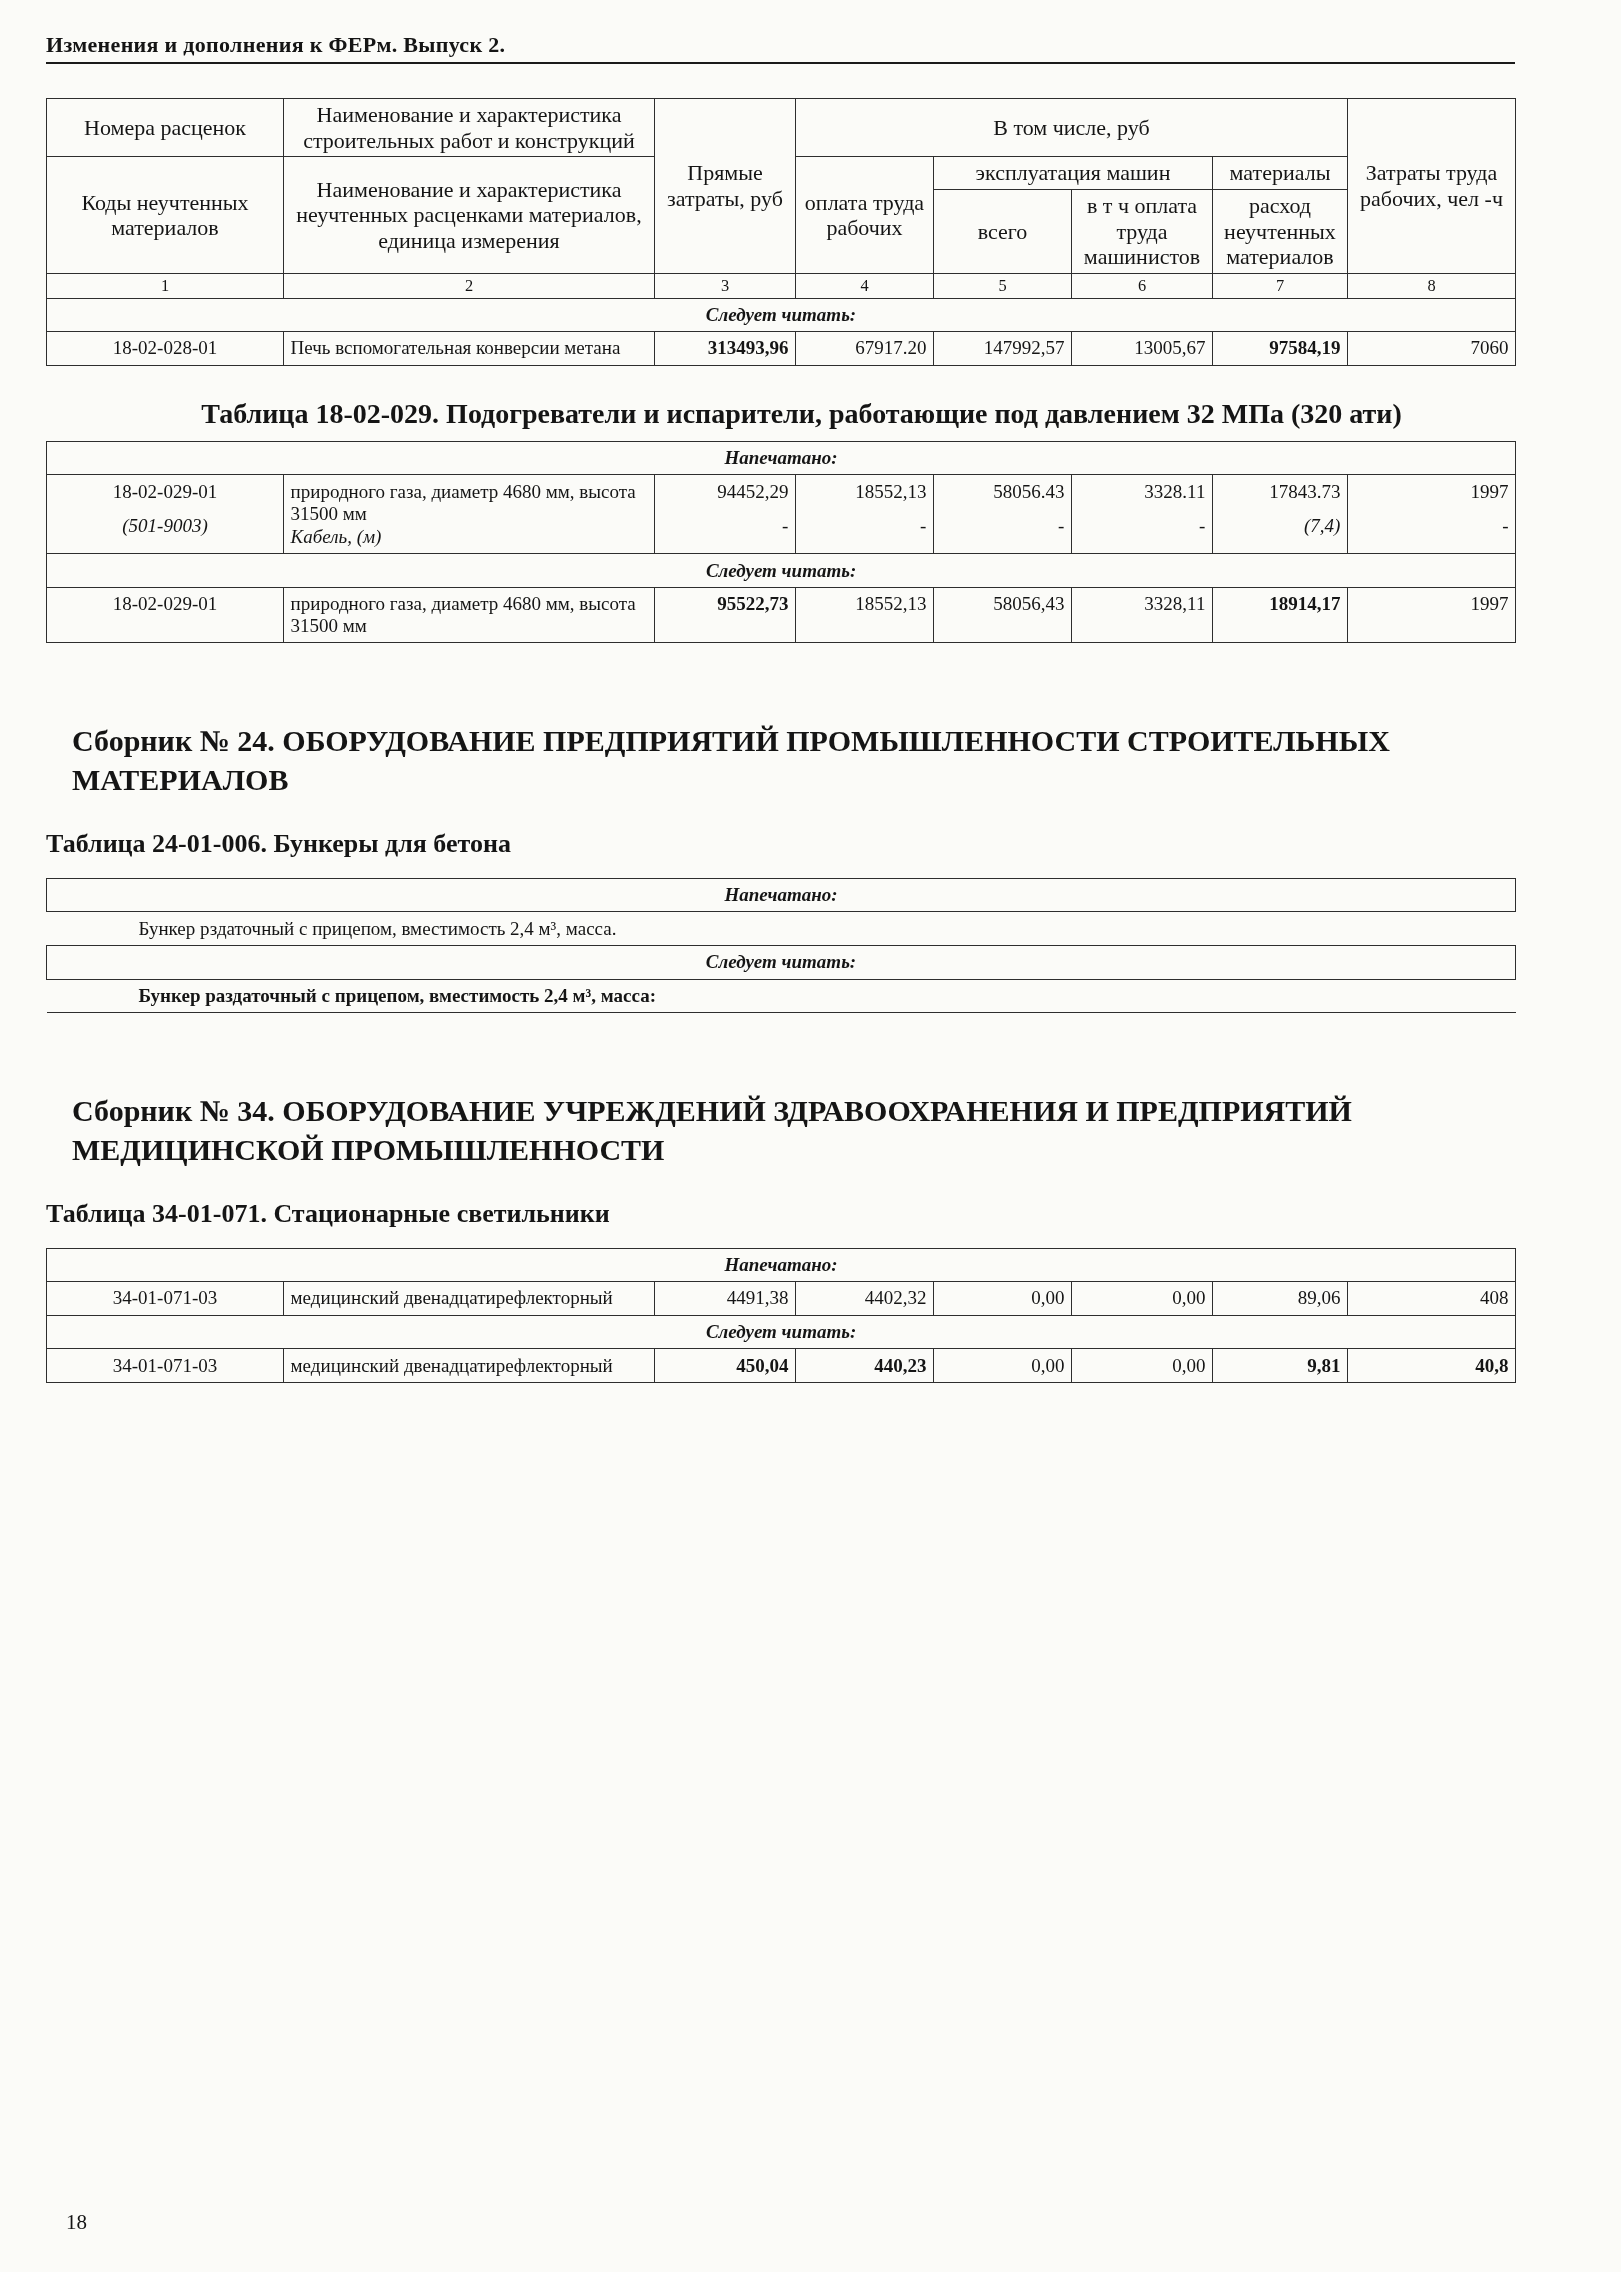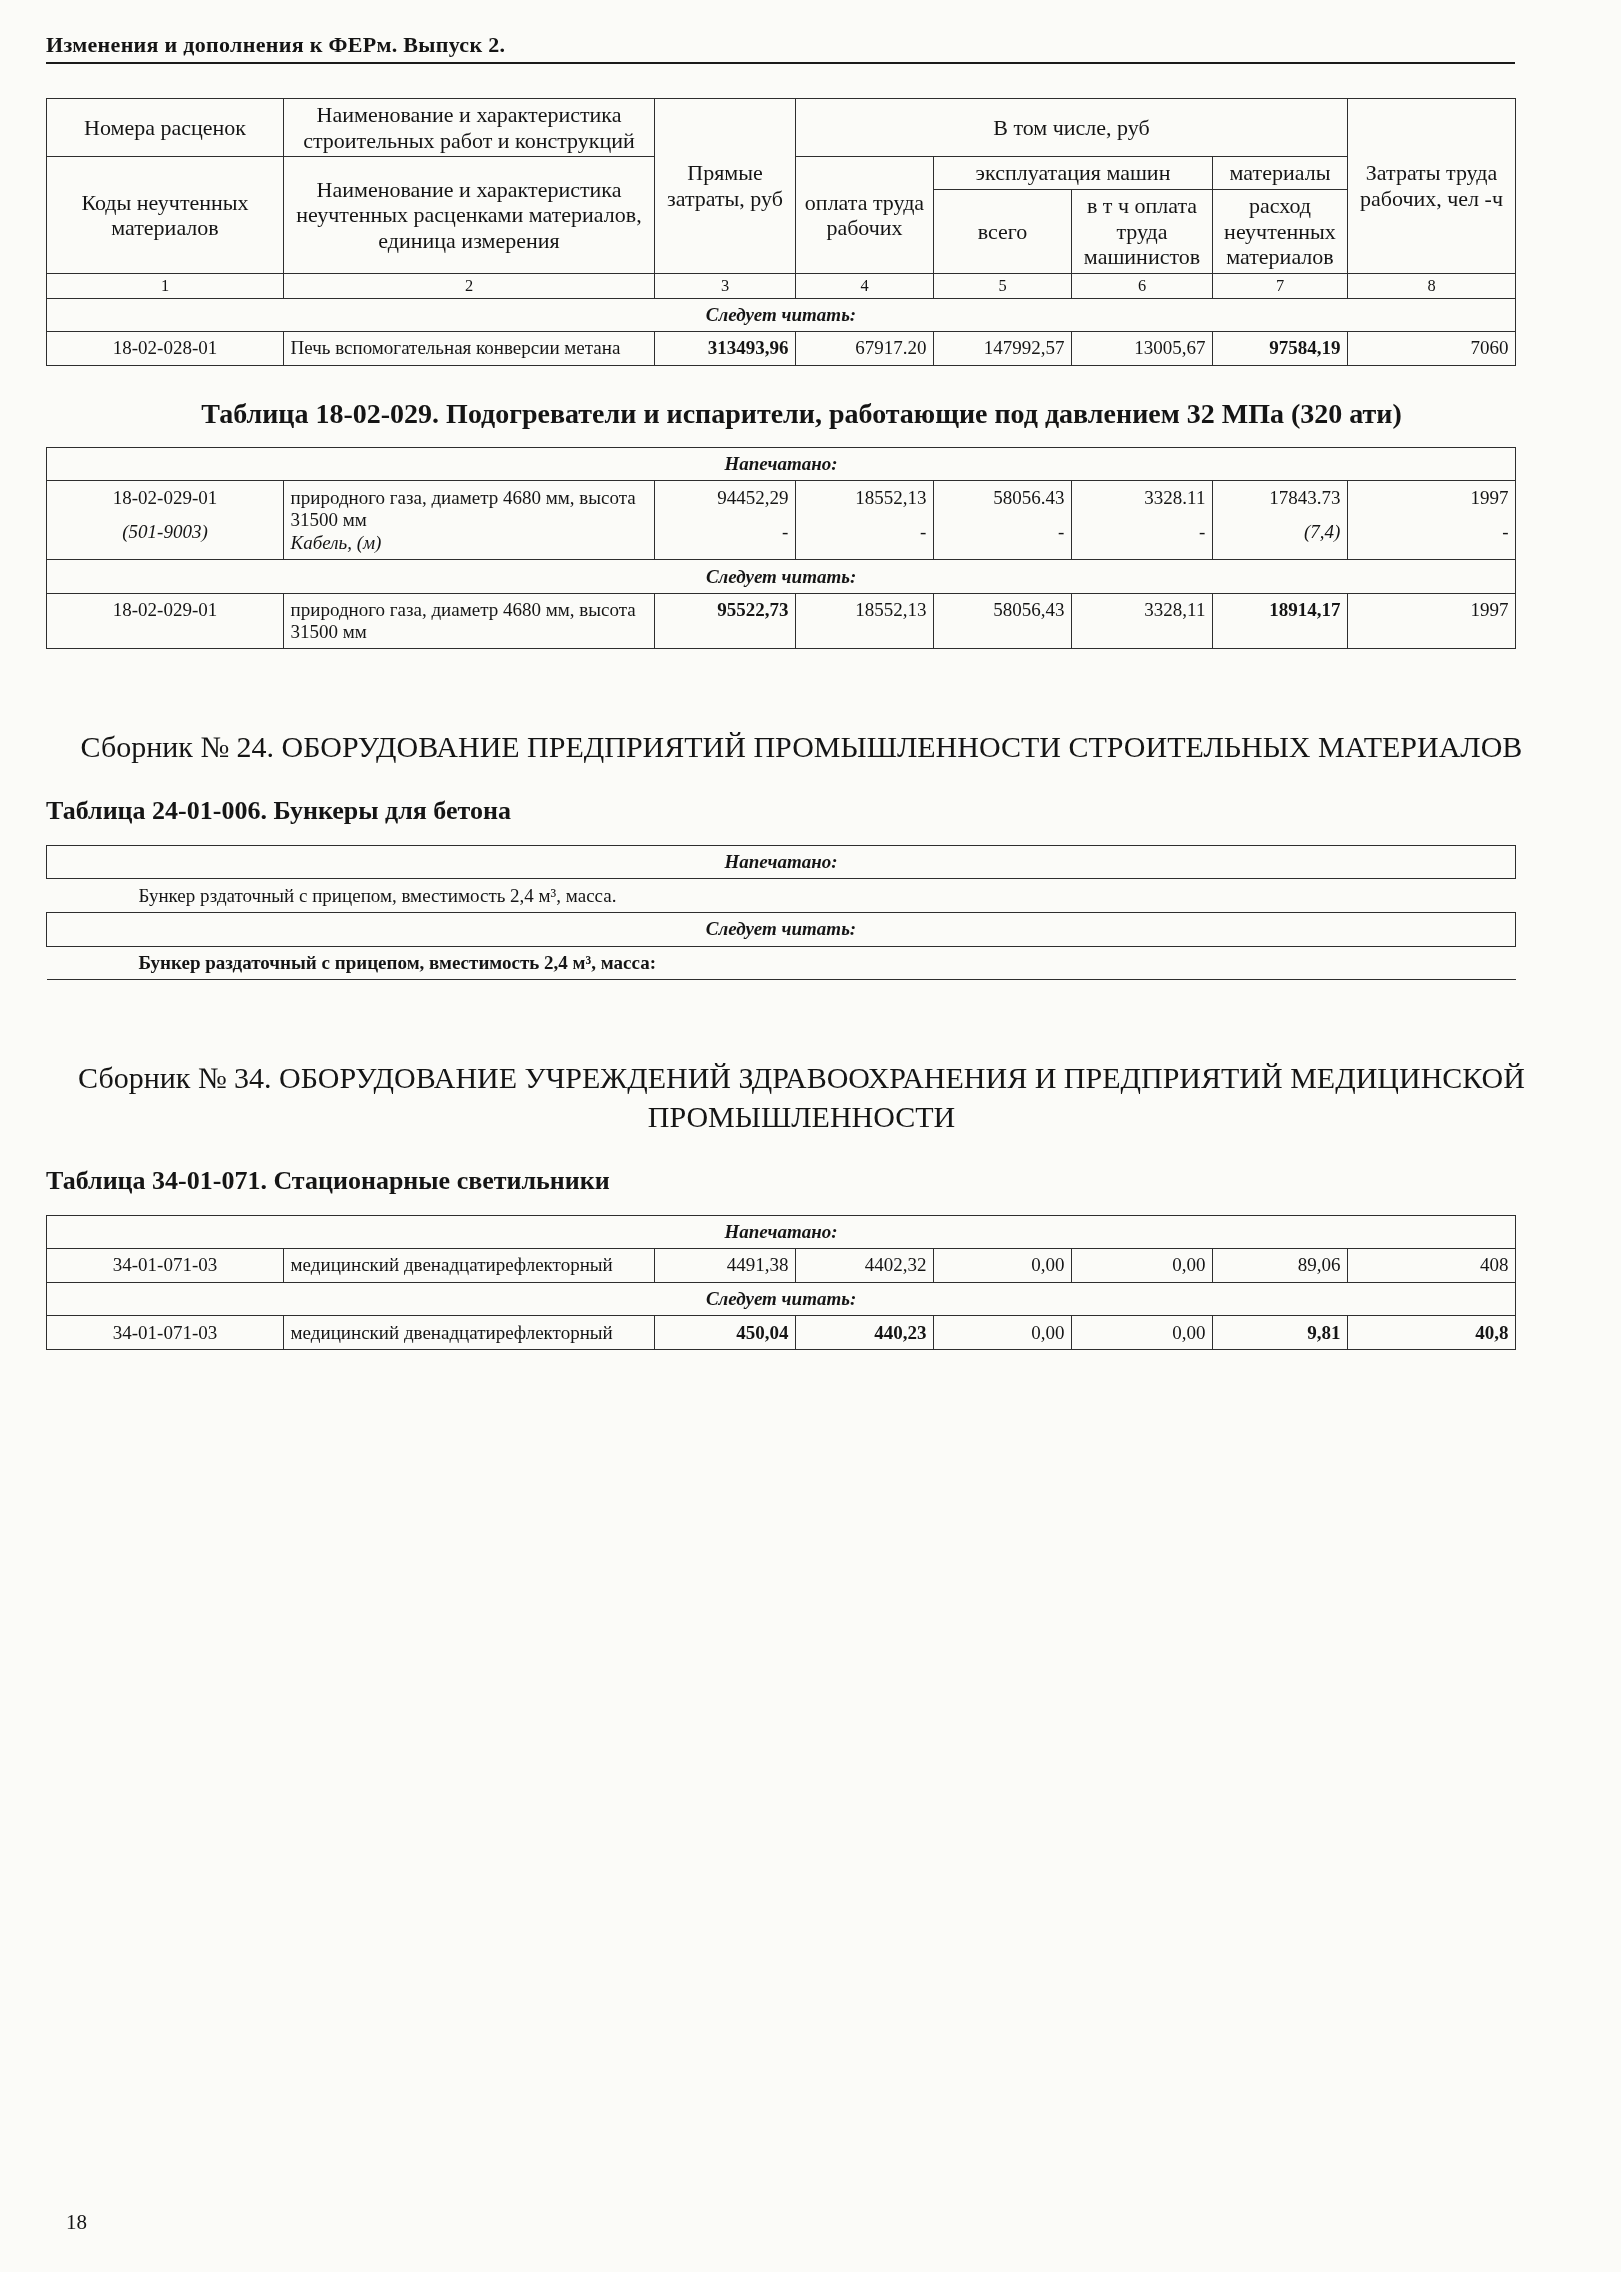--- a/index.html
+++ b/index.html
@@ -60,26 +60,26 @@
   .it { font-style: italic; }
   span.line { display: block; }
   span.sub  { margin-top: 12px; }
   span.sub-tight { margin-top: 1.3px; }
 
   .title-029 {
     font-weight: bold;
     font-size: 28px;
     text-align: center;
     line-height: 1.25;
-    margin: 30px 0 16px 0;
+    margin: 30px 0 10px 0;
   }
   .big-heading {
-    font-weight: normal;
+    font-weight: bold;
     font-size: 30px;
-    text-align: center;
+    text-align: left;
     line-height: 1.3;
     margin: 78px 26px 0 26px;
   }
   .table-title {
     font-weight: bold;
     font-size: 26px;
     text-align: left;
     margin: 30px 0 18.4px 0;
   }
   .text-row { padding-left: 92px !important; font-size: 20px; }

